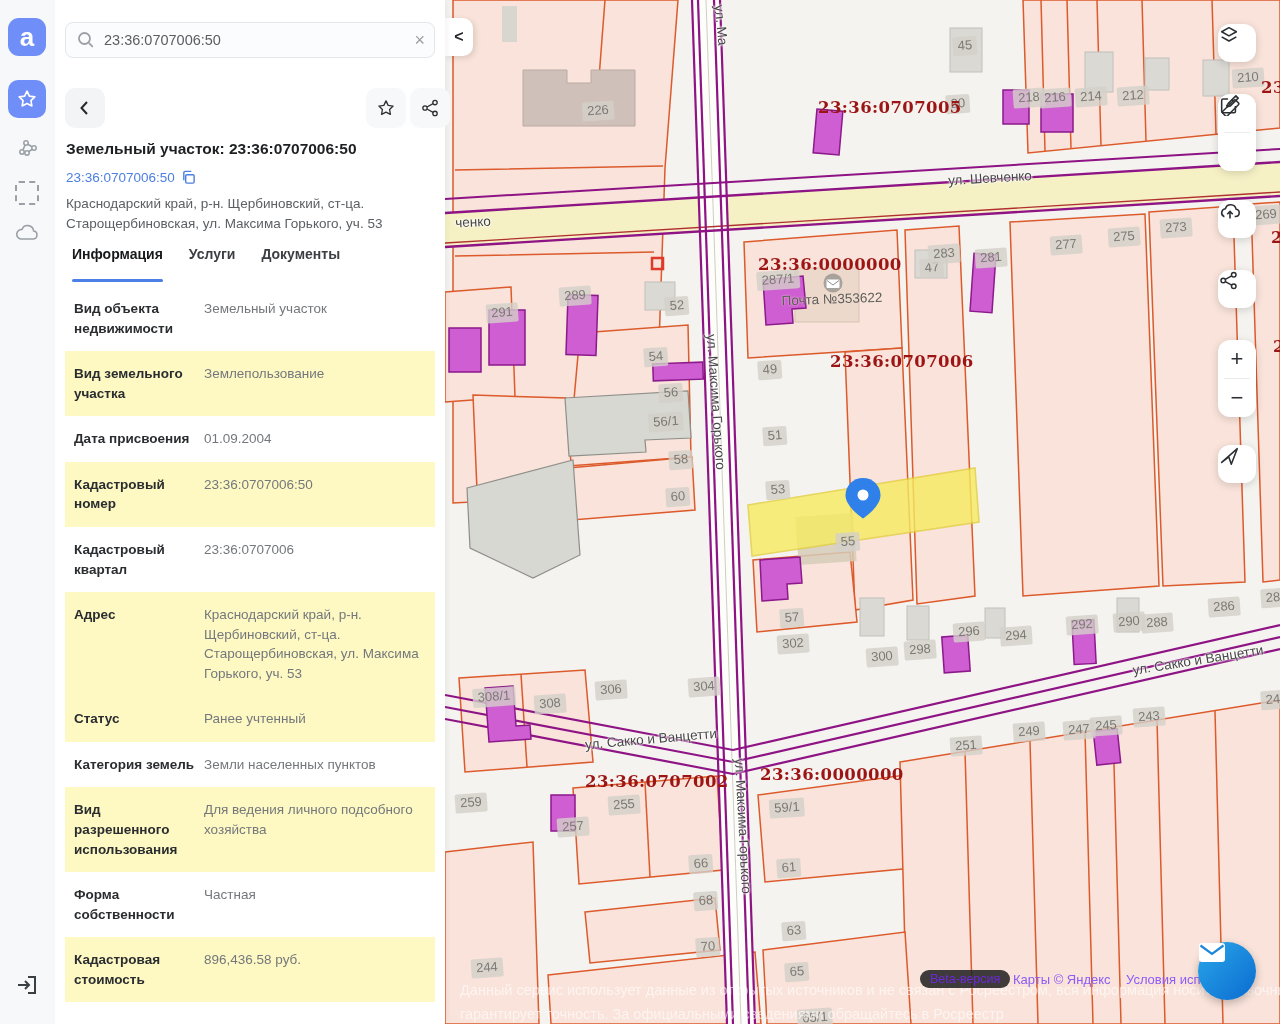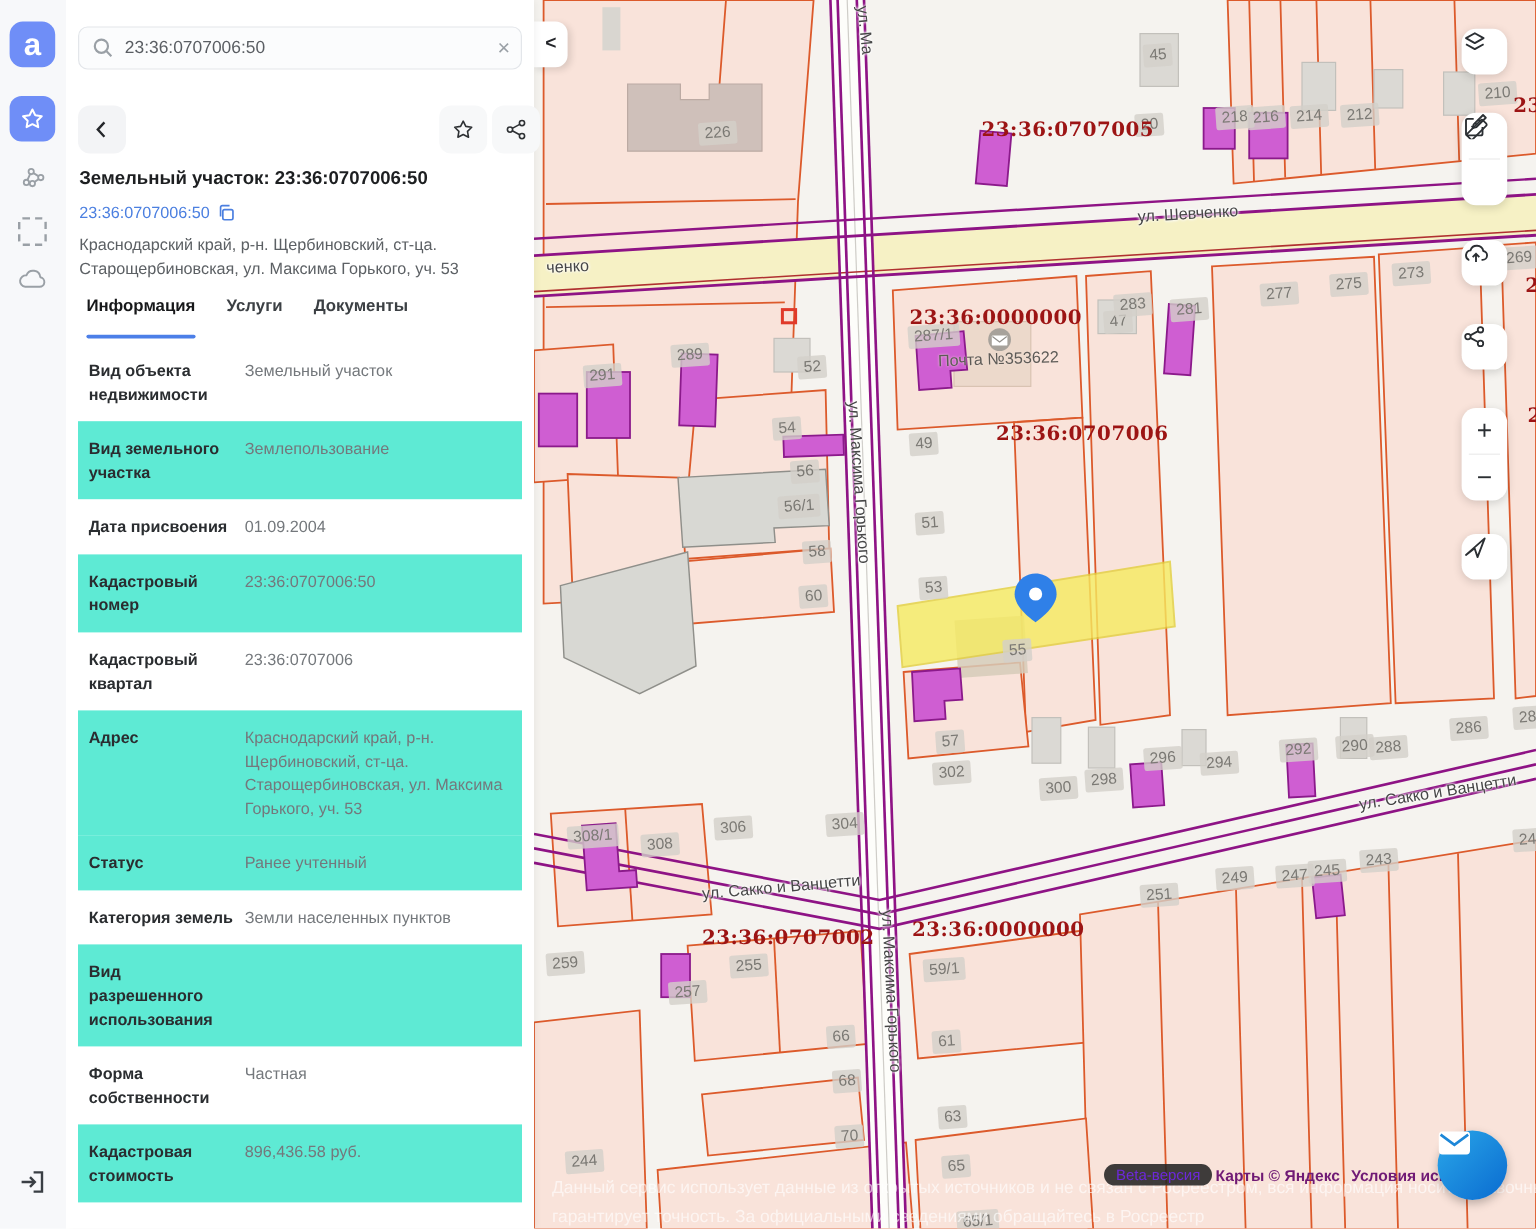--- a/index.html
+++ b/index.html
@@ -31,21 +31,21 @@
   .cad-link{position:absolute;left:11px;top:170px;font-size:13.5px;color:#4b7fe0;display:flex;gap:6px;align-items:center;}
   .obj-addr{position:absolute;left:11px;top:194px;width:360px;font-size:13.5px;color:#5c6064;line-height:1.5;}
   .tabs{position:absolute;left:17px;top:246px;display:flex;gap:26px;}
   .tab{font-size:14px;font-weight:700;color:#3c4044;cursor:pointer;}
   .tab span{display:block;padding-bottom:17px;}
   .tab .tab-underline{height:3px;border-radius:2px;background:transparent;}
   .tab.active{color:#17181a;}
   .tab.active .tab-underline{background:#4c7fe8;}
   .itable{position:absolute;left:10px;top:286px;width:370px;}
   .irow{display:flex;padding:13px 6px 13px 9px;}
-  .irow.alt{background:#5eead4;}
+  .irow.alt{background:#fef9c3;}
   .ilabel{width:122px;min-width:122px;font-size:13.5px;font-weight:700;color:#2a2d30;line-height:1.45;padding-right:8px;}
   .ivalue{font-size:13.5px;color:#74787c;line-height:1.45;}
 
   
   .map{position:absolute;left:445px;top:0;width:835px;height:1024px;background:#f5f3ef;overflow:hidden;z-index:10;}
   .map svg{position:absolute;left:0;top:0;z-index:1;}
   #map-labels{position:absolute;left:0;top:0;width:835px;height:1024px;z-index:2;pointer-events:none;}
   .plabel{position:absolute;transform:translate(-50%,-50%) rotate(-4deg);background:rgba(211,208,201,.8);
           color:#7b7974;font-size:13px;padding:1px 5px;border-radius:2px;white-space:nowrap;line-height:1.3;}
   .qlabel{position:absolute;font-family:"DejaVu Serif",serif;font-weight:700;font-size:16.5px;
@@ -57,21 +57,21 @@
   .collapse-btn{position:absolute;left:0;top:18px;width:28px;height:38px;background:#fff;border-radius:0 10px 10px 0;
           box-shadow:2px 2px 6px rgba(0,0,0,.12);display:flex;align-items:center;justify-content:center;
           font-size:16px;font-weight:700;color:#24262a;z-index:5;cursor:pointer;}
   .mctl{position:absolute;right:24px;width:38px;background:#fff;border-radius:12px;
         box-shadow:0 2px 8px rgba(0,0,0,.16);z-index:5;}
   .mctl .mbtn{width:38px;height:38px;display:flex;align-items:center;justify-content:center;cursor:pointer;}
   .mctl .zlabel{font-size:22px;color:#2b2f33;font-weight:400;line-height:1;}
   .watermark{position:absolute;left:15px;color:rgba(255,255,255,.62);font-size:14.5px;white-space:nowrap;z-index:3;}
   .beta-pill{position:absolute;left:475px;top:970px;background:rgba(35,35,35,.88);color:#6d28d9;
         font-size:12.5px;padding:2px 10px;border-radius:11px;z-index:4;}
-  .attr-txt{position:absolute;top:972px;font-size:13px;color:#701a75;z-index:4;white-space:nowrap;font-weight:bold;}
+  .attr-txt{position:absolute;top:972px;font-size:13px;color:#8b5cf6;z-index:4;white-space:nowrap;}
   .chat-btn{position:absolute;left:753px;top:942px;width:58px;height:58px;border-radius:50%;z-index:6;
         background:linear-gradient(135deg,#2aa7e9,#0a6bd0);display:flex;align-items:center;justify-content:center;
         box-shadow:0 3px 8px rgba(0,0,0,.25);cursor:pointer;}
 </style>
 </head>
 <body>
 
 <div class="rail">
   <div class="rail-btn rail-logo" style="top:18px;">a</div>
   <div class="rail-btn rail-active" style="top:80px;">
@@ -190,20 +190,21 @@
       <div class="irow alt">
         <div class="ilabel">Статус</div>
         <div class="ivalue">Ранее учтенный</div>
       </div>
       <div class="irow">
         <div class="ilabel">Категория земель</div>
         <div class="ivalue">Земли населенных пунктов</div>
       </div>
       <div class="irow alt">
         <div class="ilabel">Вид разрешенного использования</div>
+        <div class="ivalue">Для ведения личного подсобного хозяйства</div>
       </div>
       <div class="irow">
         <div class="ilabel">Форма собственности</div>
         <div class="ivalue">Частная</div>
       </div>
       <div class="irow alt">
         <div class="ilabel">Кадастровая стоимость</div>
         <div class="ivalue">896,436.58 руб.</div>
       </div>
     </div>

